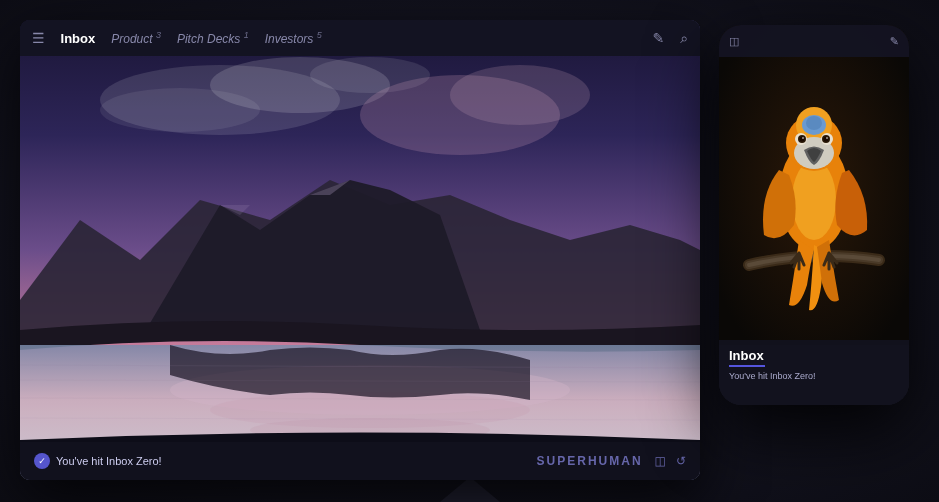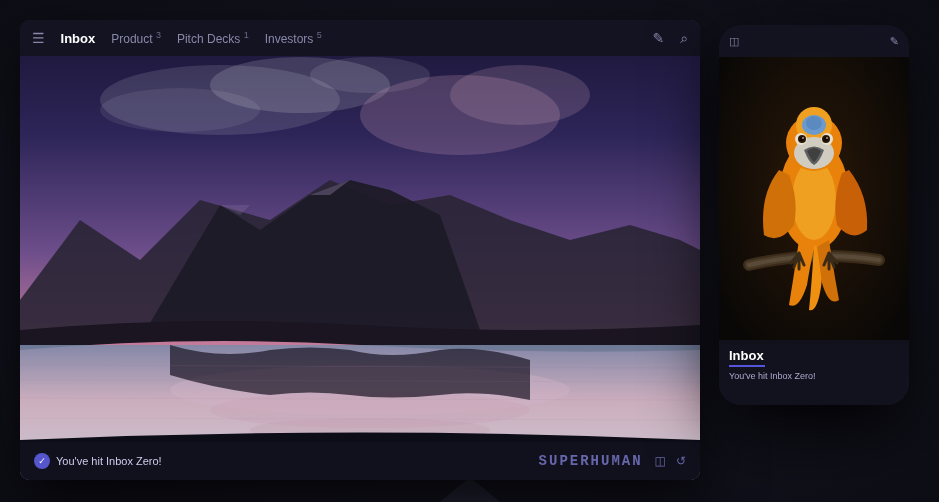--- a/index.html
+++ b/index.html
@@ -70,20 +70,21 @@
     .nav-inbox {
       color: #ffffff;
       font-size: 13px;
       font-weight: 600;
     }
 
     .nav-tab {
       color: #8888aa;
       font-size: 12px;
       cursor: pointer;
+      font-style: italic;
     }
 
     .nav-tab sup {
       font-size: 9px;
       color: #6a6a88;
     }
 
     .nav-spacer { flex: 1; }
 
     .nav-icon {
@@ -144,25 +145,24 @@
       align-items: center;
       justify-content: center;
       color: white;
       font-size: 9px;
     }
 
     .bottom-spacer { flex: 1; }
 
     .superhuman-brand {
       color: #6666aa;
-      font-size: 14px;
+      font-size: 12px;
       letter-spacing: 2px;
       font-weight: 600;
       text-transform: uppercase;
-      font-family: Liberation Mono, monospace;
     }
 
     .bottom-icons {
       display: flex;
       gap: 10px;
       margin-left: 12px;
     }
 
     .bottom-icon {
       color: #6666aa;

